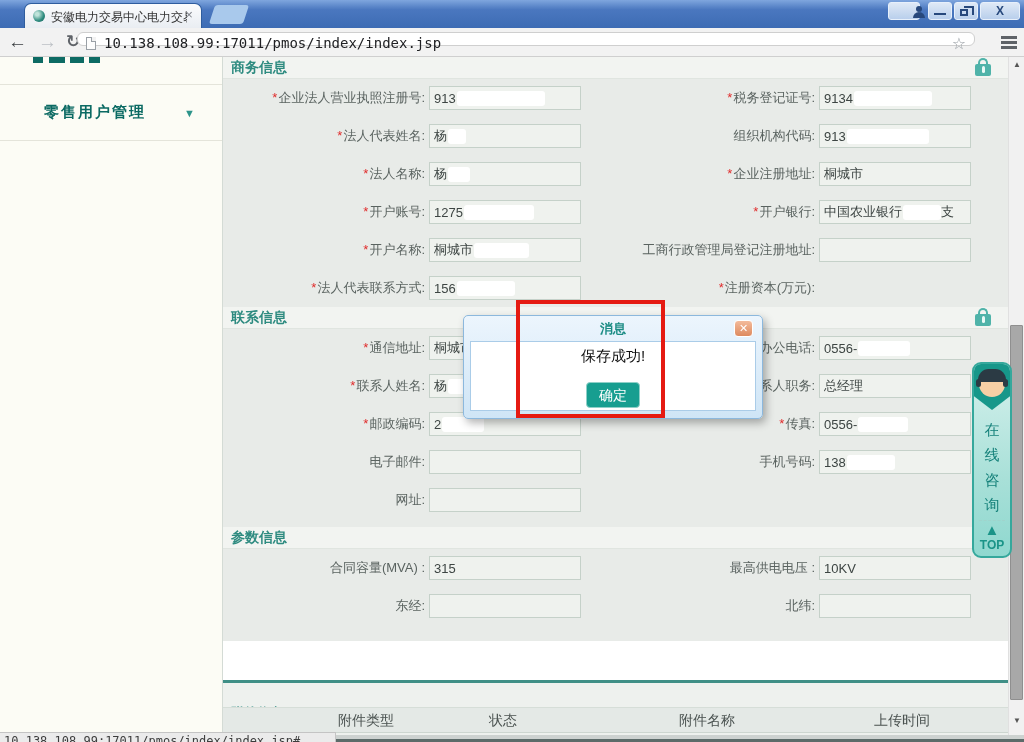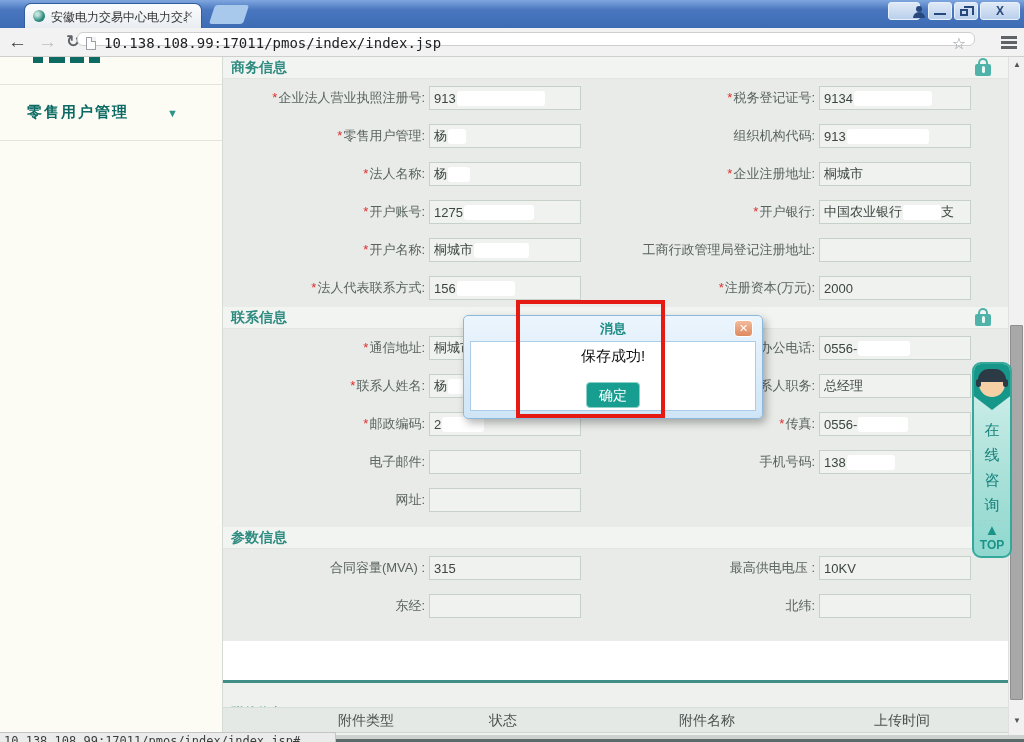--- a/index.html
+++ b/index.html
@@ -53,21 +53,21 @@
   .star-icon { position:absolute; right:8px; top:1px; font-size:16px; color:#9aa0a6; }
   .menu-btn { position:absolute; left:1001px; top:8px; width:16px; height:13px; }
   .menu-btn span { display:block; width:16px; height:2.5px; background:#5f6368; margin-bottom:2.5px; }
 
   
   .sidebar { position:absolute; left:0; top:57px; width:222px; height:682px; background:#fcfcf5; }
   .sliver { position:absolute; top:0; height:6px; background:#0d6b64; }
   .sv1{left:33px;width:10px;} .sv2{left:49px;width:16px;} .sv3{left:70px;width:14px;} .sv4{left:89px;width:11px;}
   .side-divider { position:absolute; left:0; width:222px; height:1px; background:#e4e4da; }
   .sd1{top:27px;} .sd2{top:83px;}
-  .side-menu-item { position:absolute; left:0; top:28px; width:187px; height:55px; }
+  .side-menu-item { position:absolute; left:17px; top:28px; width:187px; height:55px; }
   .side-menu-label { position:absolute; left:27px; top:18px; font-size:15px; font-weight:bold;
     color:#0b6a63; letter-spacing:2px; }
   .caret-down { position:absolute; left:167px; top:22px; font-size:11px; color:#2d948a; }
 
   
   .main { position:absolute; left:222px; top:57px; width:786px; height:682px; background:#fff;
     border-left:1px solid #d4dbd5; }
   .form-panel { position:absolute; left:0; top:0; width:786px; background:#e8ebe8; padding-bottom:16px; }
   .section + .section { }
   .section:nth-of-type(3) { margin-top:8px; }
@@ -219,21 +219,21 @@
               <span class="fsuffix"></span>
             </span>
             <span class="flabel"><em class="req">*</em><span class="ltext">税务登记证号:</span></span>
             <span class="finput">
               <span class="fval">9134</span>
               <span class="redact-blob" style="width: 78px;"></span>
               <span class="fsuffix"></span>
             </span>
           </div>
           <div class="frow">
-            <span class="flabel"><em class="req">*</em><span class="ltext">零售用户管理:</span></span>
+            <span class="flabel"><em class="req">*</em><span class="ltext">法人代表姓名:</span></span>
             <span class="finput">
               <span class="fval">杨</span>
               <span class="redact-blob" style="width: 18px;"></span>
               <span class="fsuffix"></span>
             </span>
             <span class="flabel"><em class="req"></em><span class="ltext">组织机构代码:</span></span>
             <span class="finput">
               <span class="fval">913</span>
               <span class="redact-blob" style="width: 82px;"></span>
               <span class="fsuffix"></span>
@@ -280,24 +280,20 @@
             </span>
           </div>
           <div class="frow">
             <span class="flabel"><em class="req">*</em><span class="ltext">法人代表联系方式:</span></span>
             <span class="finput">
               <span class="fval">156</span>
               <span class="redact-blob" style="width: 58px;"></span>
               <span class="fsuffix"></span>
             </span>
             <span class="flabel"><em class="req">*</em><span class="ltext">注册资本(万元):</span></span>
-            <span class="finput">
-              <span class="fval">2000</span>
-              <span class="fsuffix"></span>
-            </span>
           </div>
         </div>
         <div class="section">
           <div class="sec-header">
             <span class="sec-title">联系信息</span>
             <span class="lock"></span>
           </div>
           <div class="frow">
             <span class="flabel"><em class="req">*</em><span class="ltext">通信地址:</span></span>
             <span class="finput">

